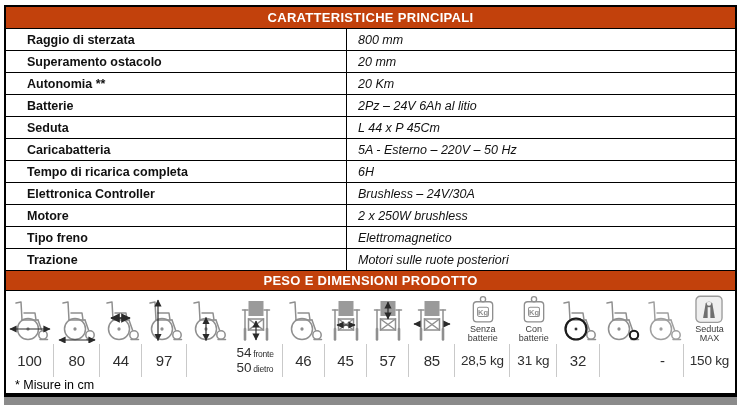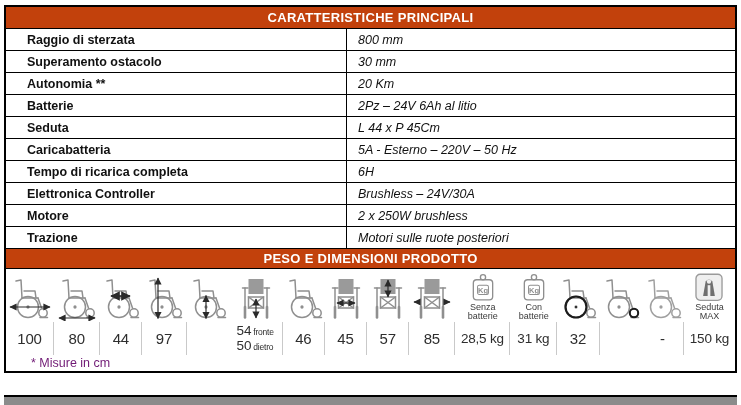--- a/index.html
+++ b/index.html
@@ -23,22 +23,22 @@
   .icon-label { font-size: 9px; line-height: 1.08; color: #3a3a3a; text-align: center; width: 48px; margin-top: 1px; }
   .dim-val { height: 33px; width: 100%; display: flex; align-items: center; justify-content: center;
              font-size: 15px; color: #2e2e2e; letter-spacing: -0.2px; }
   .dim-col:not(:last-child) .dim-val { border-right: 1px solid #c9c9c9; }
   .dim-val.kg { font-size: 13.5px; }
   .dual { display: flex; flex-direction: column; line-height: 1.05; }
   .dual-line { display: flex; align-items: baseline; }
   .dual-line .num { font-size: 13.5px; color: #2e2e2e; }
   .dual-line .sfx { font-size: 8.5px; color: #2e2e2e; margin-left: 2px; }
 
-  .dim-note { height: 16px; display: flex; align-items: center; padding-left: 25px;
-              font-size: 12.5px; color: #701a75; }
+  .dim-note { height: 16px; display: flex; align-items: center; padding-left: 9px;
+              font-size: 12.5px; color: #000000; }
 
   .bottom-strip { position: absolute; left: 4px; right: 4px; top: 395px; height: 10px;
                   border-top: 2px solid #000; background: #8b8b8b; }
 
   svg.icn { display: block; }
   .defs-holder { position: absolute; width: 0; height: 0; overflow: hidden; }
 </style>
 </head>
 <body>
 
@@ -98,21 +98,21 @@
   <div class="spec-table">
 
     <div class="header-bar">CARATTERISTICHE PRINCIPALI</div>
 
     <div class="spec-row">
       <div class="spec-label">Raggio di sterzata</div>
       <div class="spec-value">800 mm</div>
     </div>
     <div class="spec-row">
       <div class="spec-label">Superamento ostacolo</div>
-      <div class="spec-value">30 mm</div>
+      <div class="spec-value">20 mm</div>
     </div>
     <div class="spec-row">
       <div class="spec-label">Autonomia **</div>
       <div class="spec-value">20 Km</div>
     </div>
     <div class="spec-row">
       <div class="spec-label">Batterie</div>
       <div class="spec-value">2Pz – 24V 6Ah al litio</div>
     </div>
     <div class="spec-row">
@@ -127,20 +127,24 @@
       <div class="spec-label">Tempo di ricarica completa</div>
       <div class="spec-value">6H</div>
     </div>
     <div class="spec-row">
       <div class="spec-label">Elettronica Controller</div>
       <div class="spec-value">Brushless – 24V/30A</div>
     </div>
     <div class="spec-row">
       <div class="spec-label">Motore</div>
       <div class="spec-value">2 x 250W brushless</div>
+    </div>
+    <div class="spec-row">
+      <div class="spec-label">Tipo freno</div>
+      <div class="spec-value">Elettromagnetico</div>
     </div>
     <div class="spec-row">
       <div class="spec-label">Trazione</div>
       <div class="spec-value">Motori sulle ruote posteriori</div>
     </div>
 
     <div class="header-bar second">PESO E DIMENSIONI PRODOTTO</div>
 
     <div class="dim-row">
 

